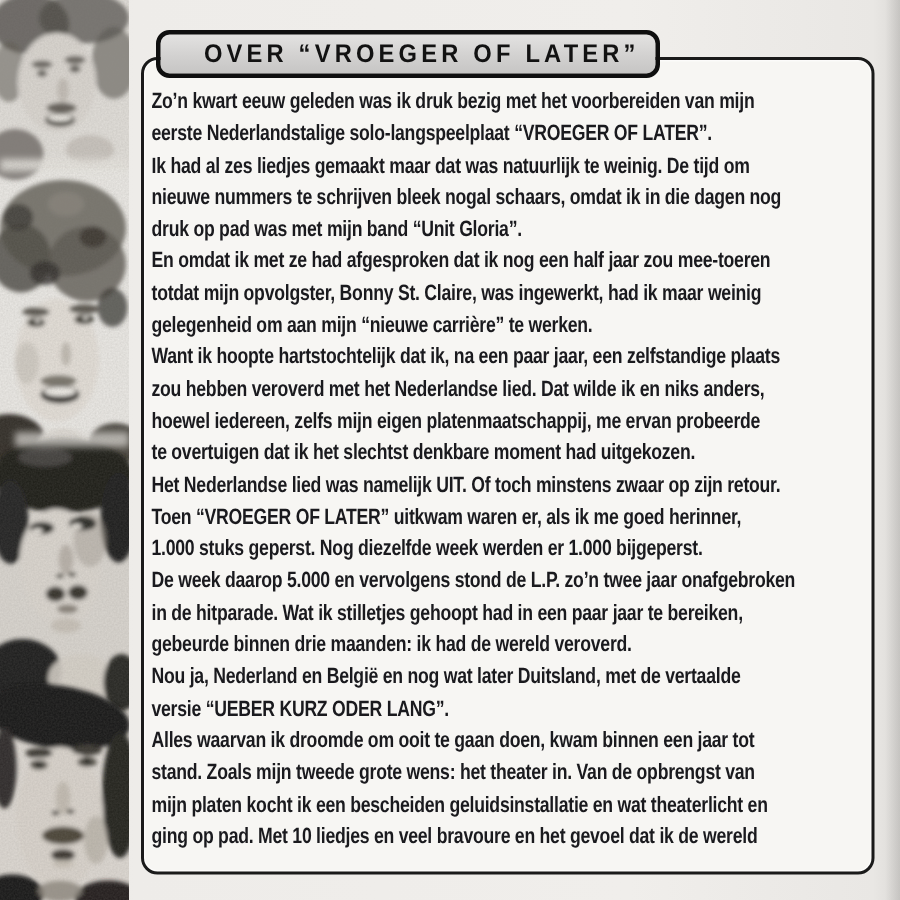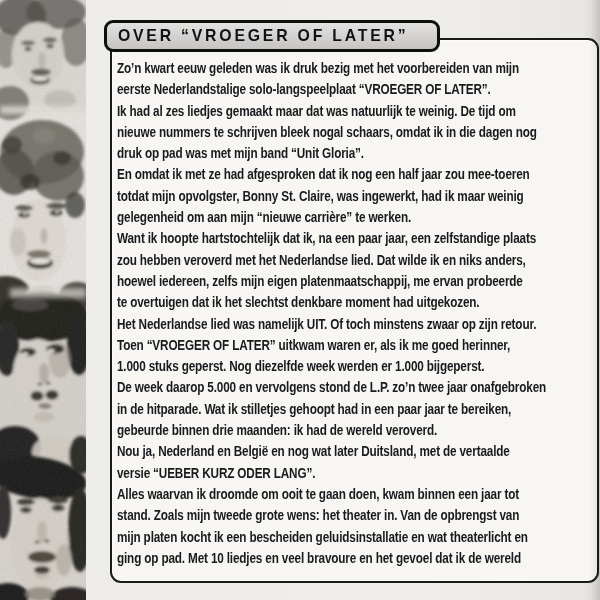--- a/index.html
+++ b/index.html
@@ -21,41 +21,41 @@
   }
   .photo-strip {
     position: absolute;
     left: 0;
     top: 0;
     width: 86px;
     height: 600px;
   }
   .text-box {
     position: absolute;
-    left: 110px;
+    left: 94px;
     top: 38px;
     width: 485px;
     height: 541px;
     background: #f7f6f3;
     border: 2px solid #1a1a1a;
     border-radius: 11px;
     box-shadow: 0 0 0 1px rgba(255,255,255,0.6) inset;
   }
   .title-box {
     position: absolute;
     left: 104px;
     top: 20px;
     width: 336px;
     height: 32px;
     background: linear-gradient(180deg, #e3e2e1 0%, #d2d1d0 55%, #c6c5c4 100%);
     border: 3px solid #0f0f0f;
     border-radius: 9px;
     display: flex;
     align-items: center;
-    justify-content: flex-start;
+    justify-content: flex-end;
     z-index: 3;
     box-sizing: border-box;
   }
   .title-text {
     font-weight: bold;
     font-size: 17px;
     letter-spacing: 3px;
     color: #121212;
     white-space: nowrap;
     transform: scaleX(0.93);

